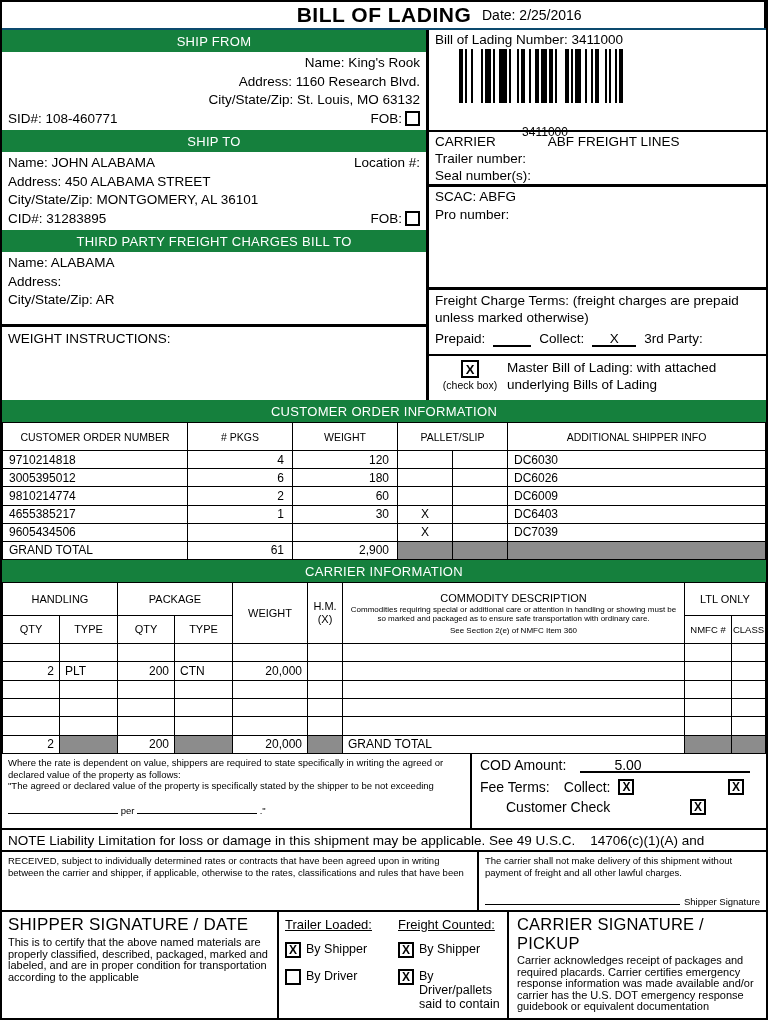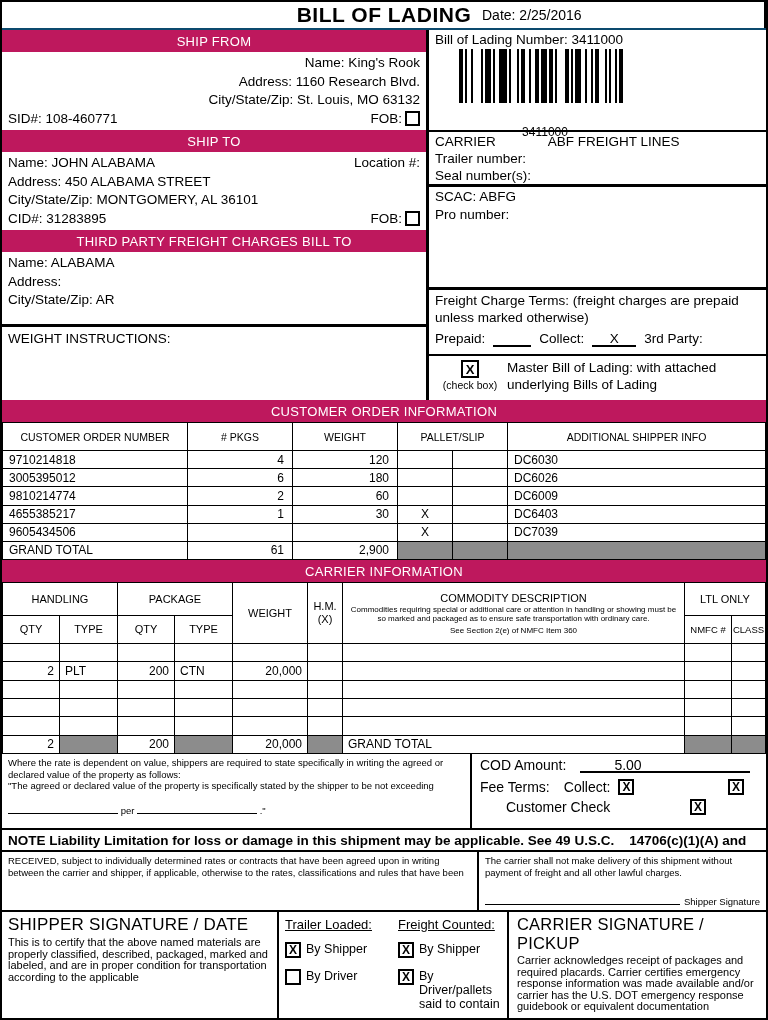--- a/index.html
+++ b/index.html
@@ -10,21 +10,21 @@
   
   .top-row { height:28px; border-bottom:2px solid #0c4a6e; display:flex; align-items:center; position:relative; flex:none;justify-content:flex-end; }
   .date-box { width:290px; height:100%; border-right:2px solid #000; display:flex; align-items:center; padding-left:6px; font-size:14px; }
   .page-title { position:absolute; left:0; right:0; text-align:center; font-size:21px; font-weight:bold; letter-spacing:.5px; pointer-events:none; }
 
   
   .main { display:flex; height:370px; flex:none; }
   .lcol { width:424px; display:flex; flex-direction:column; }
   .rcol { flex:1; border-left:3px solid #000; display:flex; flex-direction:column; }
 
-  .bar { height:22px; flex:none; background:#be185d; color:#fff; display:flex; align-items:center; justify-content:center;
+  .bar { height:22px; flex:none; background:#15803d; color:#fff; display:flex; align-items:center; justify-content:center;
          font-size:13px; letter-spacing:.3px; }
   .addr { padding:2px 6px; font-size:13.5px; line-height:18.5px; }
   .sf-box { height:78px; flex:none;text-align:right; }
   .st-box { height:78px; flex:none; }
   .tp-box { height:72px; flex:none; }
   .si-box { flex:1; border-top:3px solid #000; padding:4px 6px; font-size:13.5px; }
   .flexline { display:flex; justify-content:space-between; align-items:center; }
   .fobwrap { display:flex; align-items:center; gap:3px; }
   .cb { width:16px; height:16px; border:2px solid #000; background:#fff; display:inline-flex; align-items:center;
         justify-content:center; font-size:12px; font-weight:bold; flex:none; line-height:1; }
@@ -76,21 +76,21 @@
   .dv-blanks { margin-top:12px; font-size:9.5px; }
   .dv-blanks .blank { border-bottom-width:1.5px; height:10px; }
   .cod-box { flex:1; padding:3px 8px; font-size:14px; }
   .cod-line1 { display:flex; align-items:flex-end; gap:14px; }
   .cod-val { width:170px; text-align:left; padding-left:34px; }
   .cod-line2 { display:flex; align-items:center; margin-top:6px; }
   .cod-line3 { display:flex; align-items:center; margin-top:4px; }
   .spacer { flex:1; }
 
   .note-row { height:22px; flex:none; border-top:2px solid #000; display:flex; align-items:center; padding-left:6px;
-              font-size:13.5px; white-space:pre-wrap;font-weight:bold; }
+              font-size:13.5px; white-space:pre-wrap; }
 
   .rcv-row { height:60px; flex:none; border-top:2px solid #000; display:flex; }
   .rcv-left { width:477px; flex:none; border-right:2px solid #000; padding:3px 6px; font-size:9.5px; line-height:12px; }
   .rcv-right { flex:1; padding:3px 6px; font-size:9.5px; line-height:11.5px; display:flex; flex-direction:column; }
   .sig-line { margin-top:auto; display:flex; align-items:flex-end; gap:4px; }
   .sig-line .rule { flex:1; border-bottom:1.5px solid #000; margin-bottom:2px; }
 
   .sig-row { flex:1; border-top:2px solid #000; display:flex; min-height:0; }
   .ss-box { width:277px; flex:none; border-right:2px solid #000; padding:3px 6px; }
   .box-title { font-size:17px; letter-spacing:.2px; }

